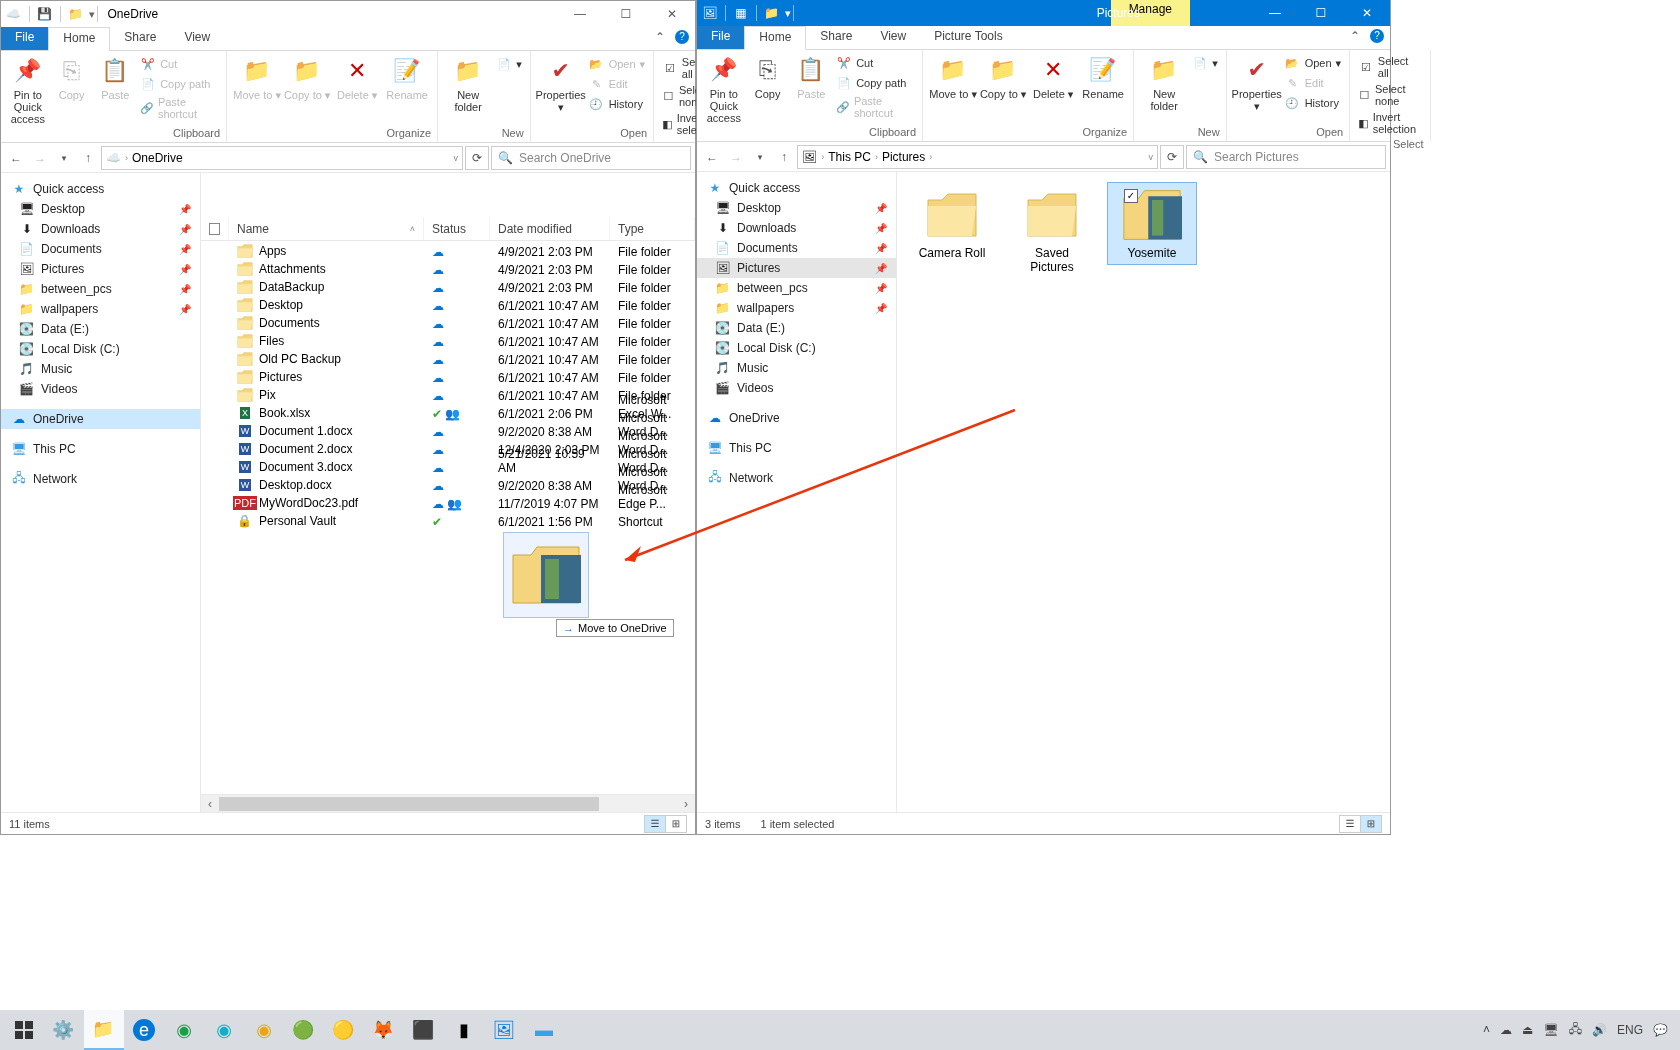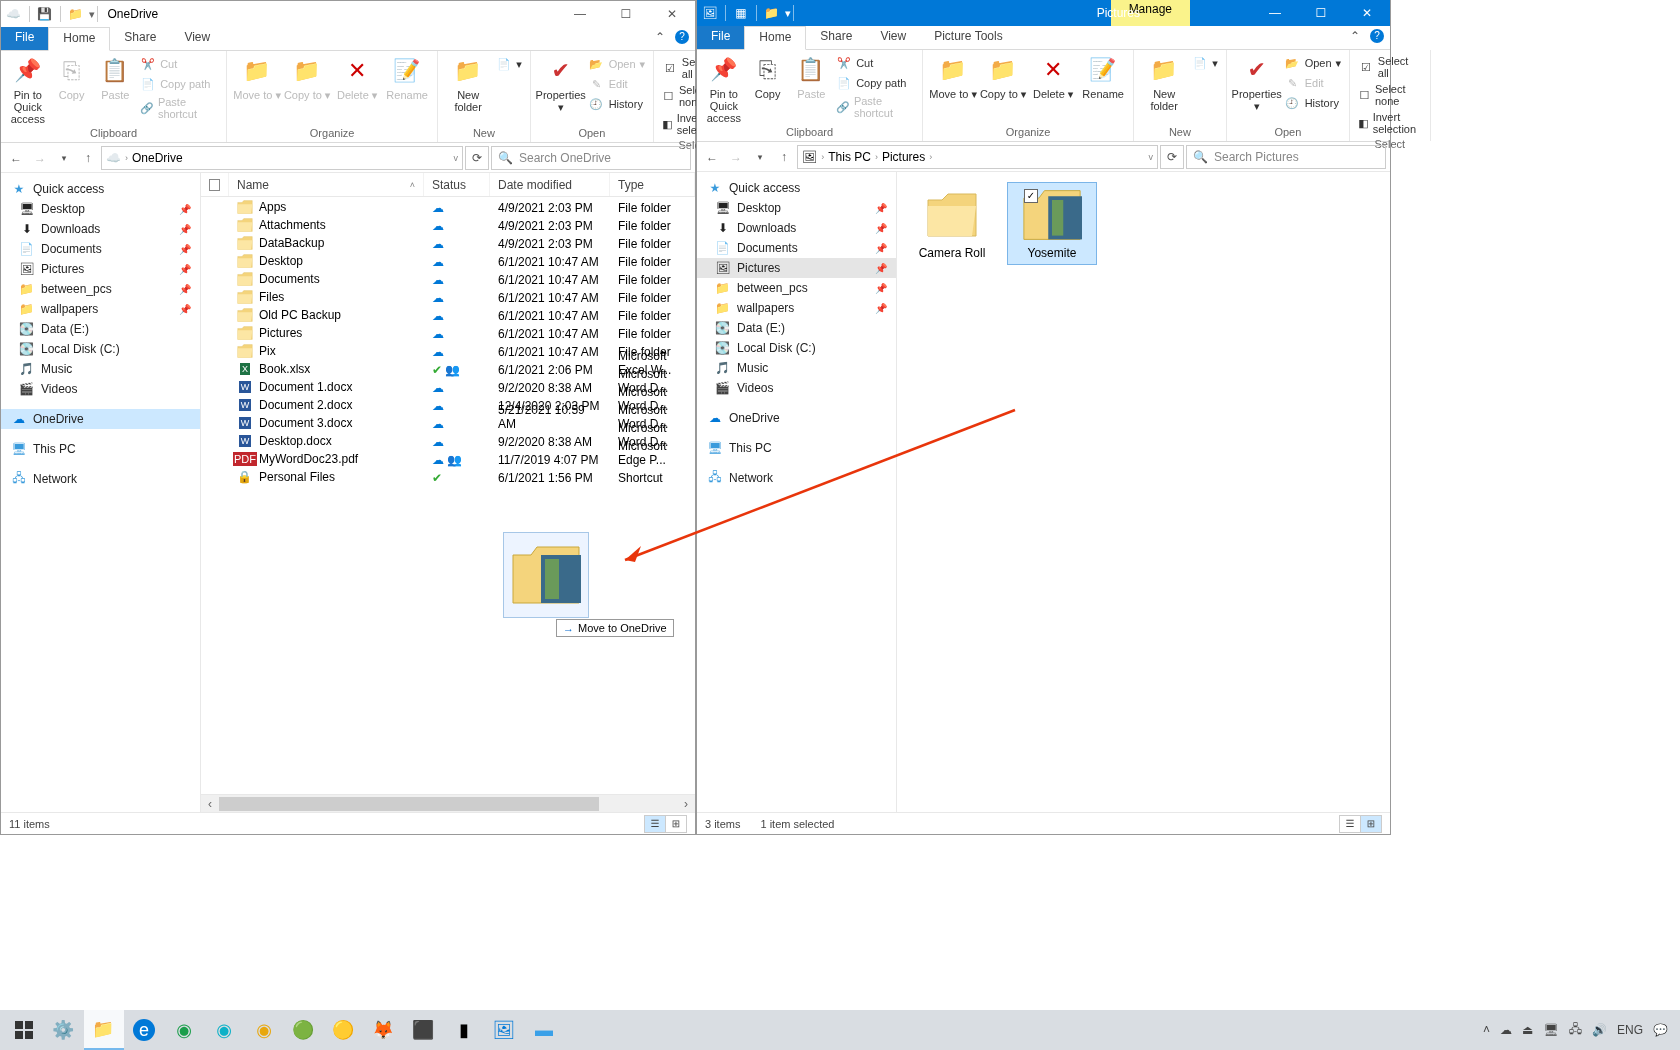--- a/index.html
+++ b/index.html
@@ -32,21 +32,21 @@
 .rgroup { border-right: 1px solid #e8e8e8; padding: 2px 6px 0; display: flex; flex-direction: column; }
 .rrow { display:flex; align-items: flex-start; gap: 2px; flex:1;}
 .rbigbtn { display:flex; flex-direction:column; align-items:center; width:48px; padding-top:2px;}
 .rbigbtn .ico { width:32px; height:32px; display:flex; align-items:center; justify-content:center; font-size:22px; color:#555;}
 .rbigbtn .lbl { font-size:11px; line-height:12px; text-align:center; margin-top:2px; color:#333;}
 .rbigbtn.disabled .lbl, .rbigbtn.disabled .ico { color:#bbb;}
 .rsmall { display:flex; flex-direction:column; gap:2px; padding-top:2px;}
 .rsm { display:flex; align-items:center; gap:4px; font-size:11px; color:#333; padding:1px 2px;}
 .rsm.disabled{ color:#bbb;}
 .rsm .ico{ width:16px; height:16px; display:flex; align-items:center; justify-content:center;}
-.rgrouplabel { font-size:11px; text-align:center; color:#666; padding:2px 0 3px;}
+.rgrouplabel { font-size:11px; text-align:right; color:#666; padding:2px 0 3px;}
 
 .navbar { height: 30px; border-bottom:1px solid #e8e8e8; display:flex; align-items:center; padding:0 4px; gap:2px;}
 .navbtn { width:22px; height:22px; display:flex; align-items:center; justify-content:center; color:#555;}
 .navbtn.disabled{color:#bbb;}
 .addrbox { flex:1; height:24px; border:1px solid #ccc; background:#fff; display:flex; align-items:center; padding:0 4px; font-size:12px; gap:4px;}
 .addrbox .crumb{ display:flex; align-items:center; gap:2px;}
 .addrbox .arr{ color:#888; font-size:9px;}
 .refresh { width:24px; height:24px; border:1px solid #ccc; display:flex; align-items:center; justify-content:center; color:#555;}
 .searchbox { width:200px; height:24px; border:1px solid #ccc; display:flex; align-items:center; padding:0 6px; color:#888; gap:6px;}
 
@@ -54,21 +54,21 @@
 .sidebar { width:200px; border-right:1px solid #e8e8e8; padding:6px 0; overflow-y:auto;}
 .sbitem { display:flex; align-items:center; padding:2px 8px 2px 18px; height:20px; font-size:12px; color:#222; position:relative;}
 .sbitem.root{ padding-left:10px;}
 .sbitem .ico{ width:16px; height:16px; margin-right:6px; display:flex; align-items:center; justify-content:center;}
 .sbitem .pin{ position:absolute; right:8px; color:#888; font-size:10px;}
 .sbitem.selected{ background:#cce8ff;}
 .sbitem.selectedgray{ background:#e5e5e5;}
 .sbgap{ height:10px;}
 
 .content { flex:1; position:relative; overflow:hidden;}
-.listhdr { height:24px; border-bottom:1px solid #e8e8e8; display:flex; align-items:flex-start; font-size:12px; color:#444;}
+.listhdr { height:24px; border-bottom:1px solid #e8e8e8; display:flex; align-items:flex-start; font-size:12px; color:#444;margin-top:44px;}
 .listhdr .col{ padding:0 8px; height:100%; display:flex; align-items:center; border-right:1px solid #f2f2f2;}
 .listhdr .chk { width:28px; justify-content:center;}
 .col.name{ width:195px;} .col.status{width:66px;} .col.date{width:120px;} .col.type{flex:1;}
 .listrow{ height:18px; display:flex; align-items:flex-end; font-size:12px;}
 .listrow .col{ padding:0 8px;}
 .listrow .name{ display:flex; align-items:center; gap:6px;}
 .listrow .fico{ width:16px; height:16px; display:flex; align-items:center; justify-content:center;}
 .listrow .status{ color:#0078d7;}
 
 .icongrid { padding:10px; display:flex; gap:10px; align-items:flex-start;}
@@ -537,21 +537,21 @@
             <div class="col status"><span style="color:#0078d7;">☁</span> <span style="color:#888;">👥</span></div>
             <div class="col date">11/7/2019 4:07 PM</div>
             <div class="col type">Microsoft Edge P...</div>
           </div>
           <div class="listrow">
             <div class="col chk" style="width:28px;"></div>
             <div class="col name">
               <span class="fico">
                 <span style="color:#666;">🔒</span>
               </span>
-              <span>Personal Files</span>
+              <span>Personal Vault</span>
             </div>
             <div class="col status"><span style="color:#3a3;">✔</span></div>
             <div class="col date">6/1/2021 1:56 PM</div>
             <div class="col type">Shortcut</div>
           </div>
         </div>
       <div class="hscroll" style="position:absolute;bottom:0;left:0;right:0;">
         <div class="arrL">‹</div>
           <div class="thumb"></div>
           <div class="arrR">›</div>
@@ -791,20 +791,29 @@
     <div class="content">
       <div class="icongrid" id="icongrid">
           <div class="iconitem">
             <div class="bigico">
               <svg width="52" height="46" viewBox="0 0 52 46">
                 <path d="M2 8 L16 8 L22 2 L50 2 L50 44 L2 44 Z" fill="#f4d47c" stroke="#d9b85a"></path>
                 <path d="M2 14 L50 14 L46 44 L2 44 Z" fill="#fce6a4"></path>
               </svg>
             </div>
             <div class="lbl">Camera Roll</div>
+          </div>
+          <div class="iconitem">
+            <div class="bigico">
+              <svg width="52" height="46" viewBox="0 0 52 46">
+                <path d="M2 8 L16 8 L22 2 L50 2 L50 44 L2 44 Z" fill="#f4d47c" stroke="#d9b85a"></path>
+                <path d="M2 14 L50 14 L46 44 L2 44 Z" fill="#fce6a4"></path>
+              </svg>
+            </div>
+            <div class="lbl">Saved Pictures</div>
           </div>
           <div class="iconitem selected">
             <div class="bigico">
               <div class="chkmark">✓</div>
               <svg width="64" height="56" viewBox="0 0 64 56">
                 <path d="M2 10 L18 10 L24 2 L62 2 L62 54 L2 54 Z" fill="#f4d47c" stroke="#c9a73a"></path>
                 <rect x="28" y="8" width="36" height="46" fill="#3a6a8a"></rect>
                 <rect x="32" y="12" width="12" height="38" fill="#6a9a5a"></rect>
               </svg>
             </div>

